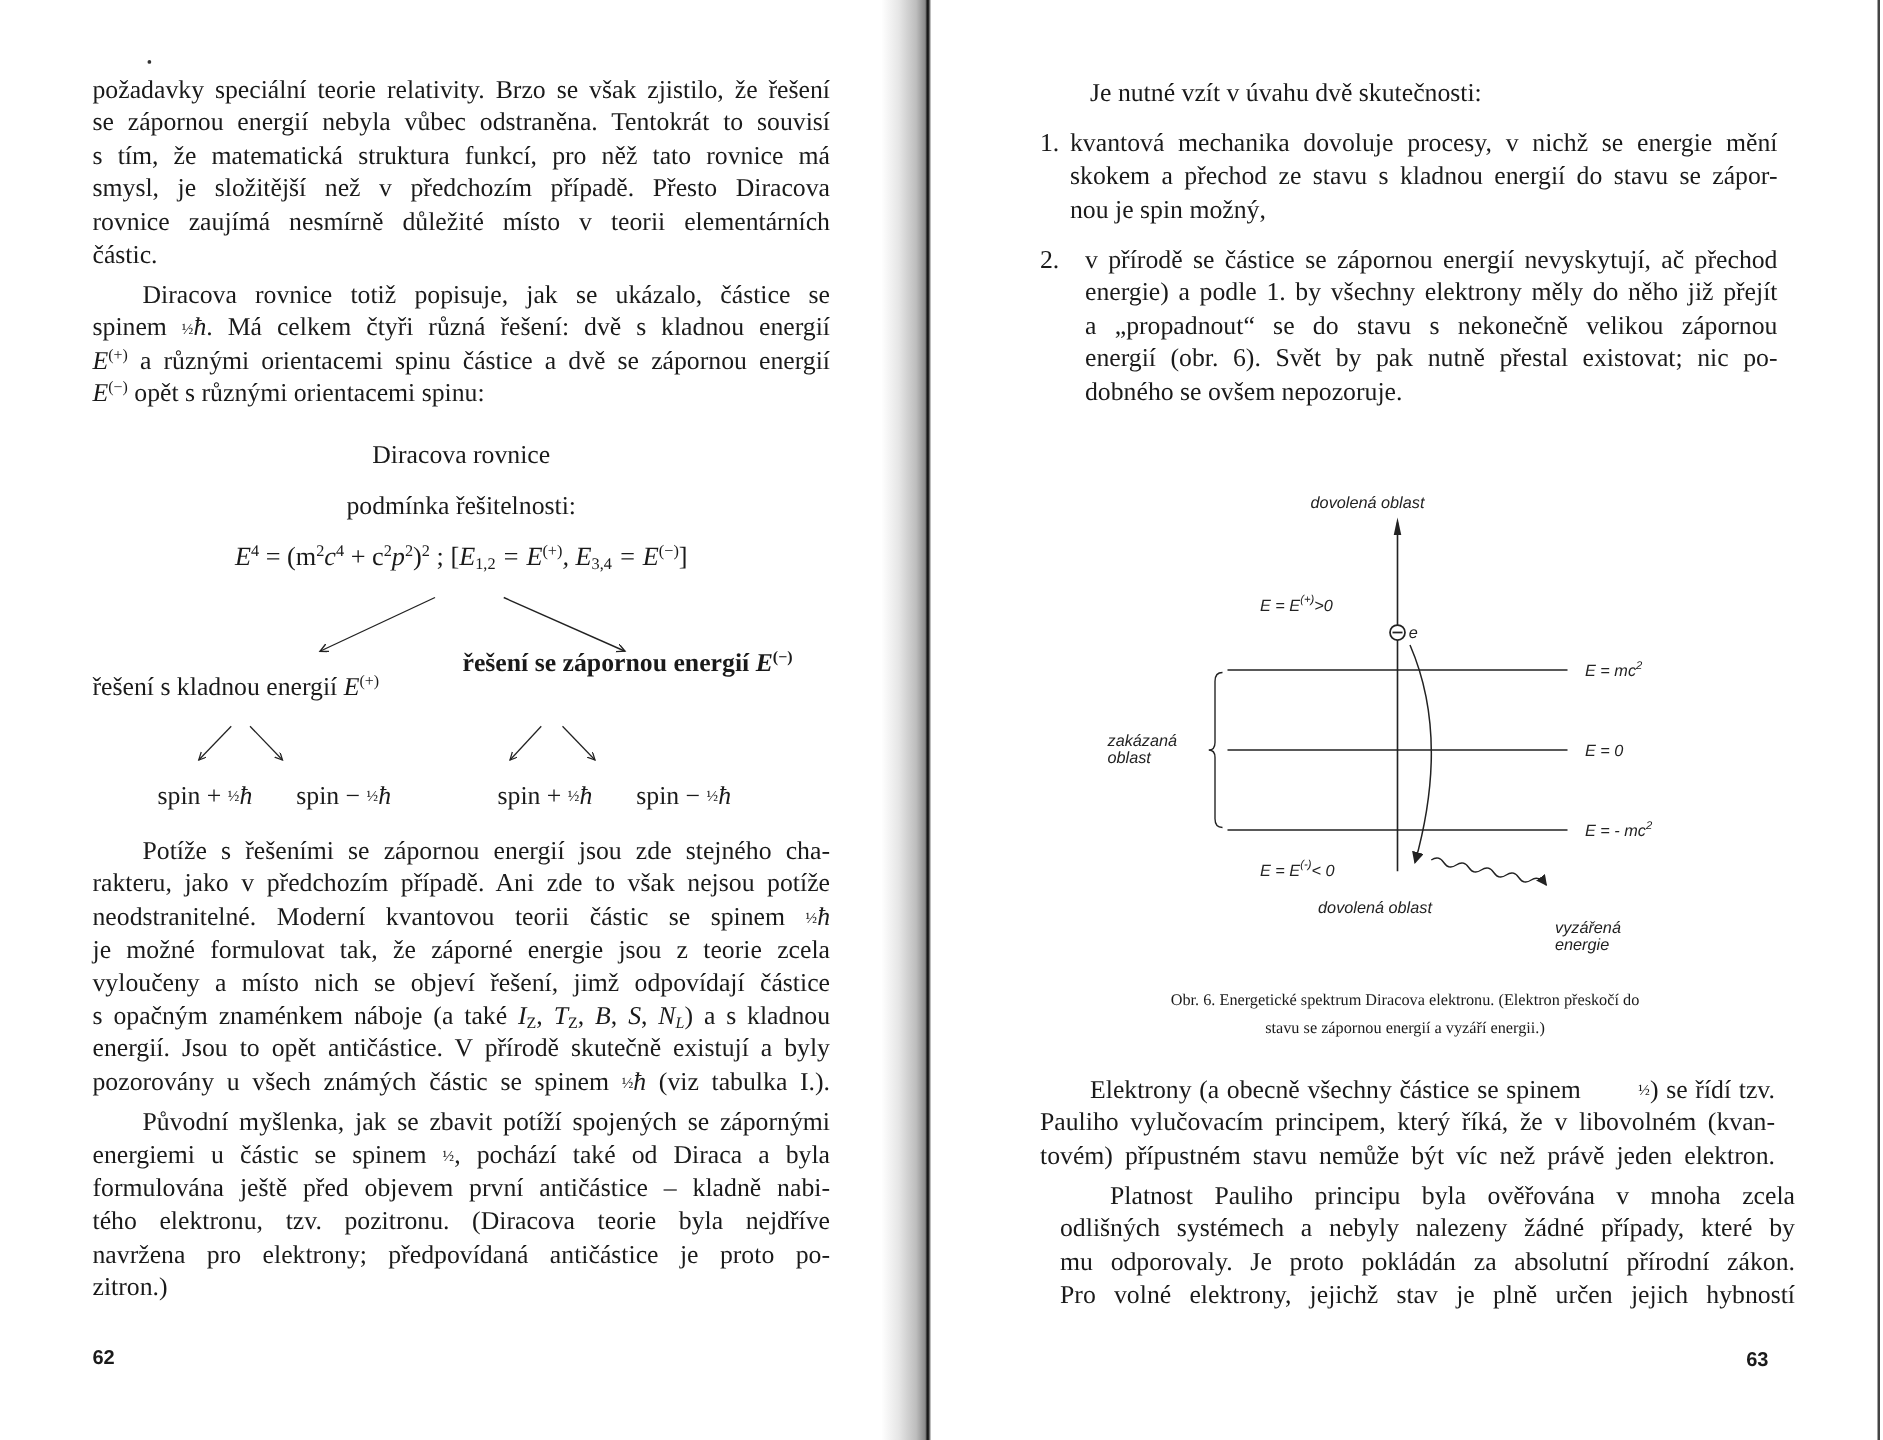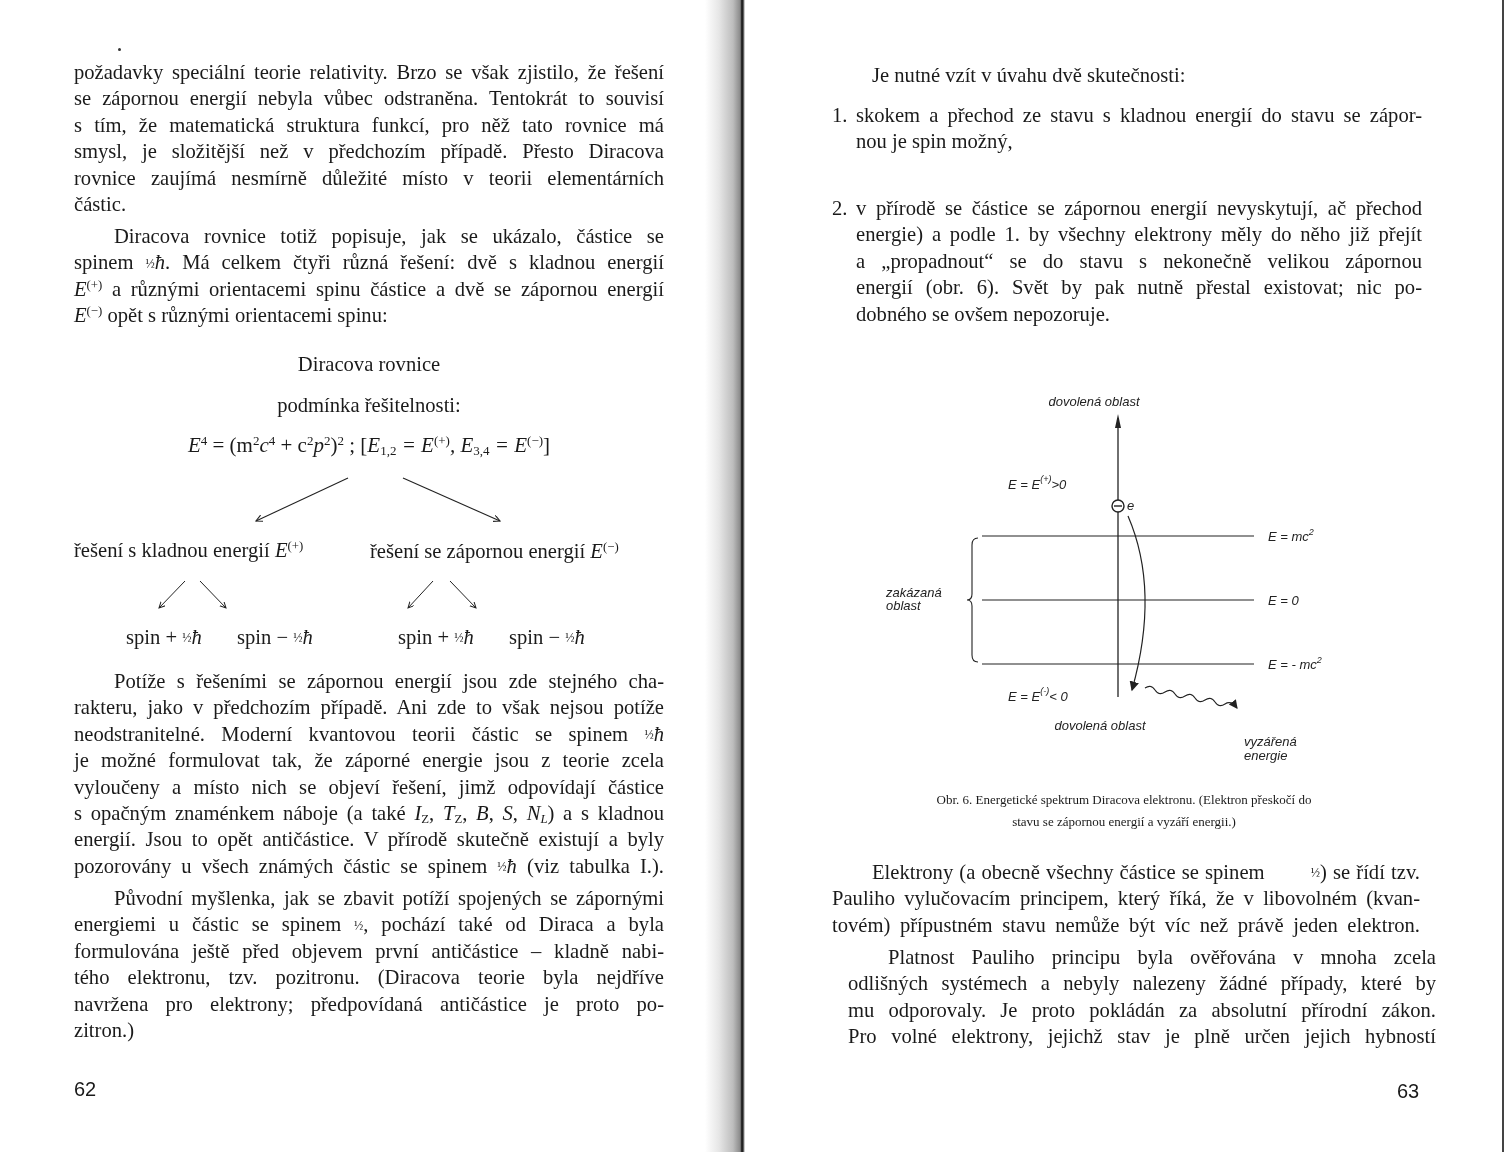--- a/index.html
+++ b/index.html
@@ -14,21 +14,21 @@
   .text { position:absolute; font-size:20.6px; line-height:26.4px; text-align:justify; }
   .line { display:block; height:26.4px; white-space:nowrap; text-align-last:justify; text-align:justify; }
   .line.last { text-align-last:left; }
   .indent { text-indent:40px; }
   .center { text-align:center; }
   .eq { font-size:21px; }
   i.m { font-style:italic; }
   sup { font-size:62%; vertical-align:0.55em; line-height:0; }
   sub { font-size:62%; vertical-align:-0.25em; line-height:0; }
   .frac { font-size:60%; display:inline-block; vertical-align:0.15em; }
-  .pagenum { position:absolute; font-family:"Liberation Sans", sans-serif; font-weight:normal; font-size:20px; }
+  .pagenum { position:absolute; font-family:"Liberation Sans", sans-serif; font-weight:bold; font-size:16px; }
   .li-num { position:absolute; left:0; }
   .diagram-label { font-family:"Liberation Sans", sans-serif; font-style:italic; font-size:13px; fill:#222; }
   .caption { position:absolute; font-size:13px; line-height:22px; text-align:center; }
   svg text { font-family:"Liberation Sans", sans-serif; }
   .dot { position:absolute; left:118px; top:48px; width:3px; height:3px; background:#333; border-radius:50%; }
 </style>
 </head>
 <body>
 
 <div class="page" id="page-left">
@@ -64,21 +64,21 @@
     </defs>
     <line x1="348" y1="478" x2="256" y2="521" stroke="#222" stroke-width="1.1" marker-end="url(#ah)"></line>
     <line x1="403" y1="478" x2="500" y2="521" stroke="#222" stroke-width="1.1" marker-end="url(#ah)"></line>
     <line x1="185" y1="581" x2="159" y2="608" stroke="#222" stroke-width="1" marker-end="url(#ah)"></line>
     <line x1="200" y1="581" x2="226" y2="608" stroke="#222" stroke-width="1" marker-end="url(#ah)"></line>
     <line x1="433" y1="581" x2="408" y2="608" stroke="#222" stroke-width="1" marker-end="url(#ah)"></line>
     <line x1="450" y1="581" x2="476" y2="608" stroke="#222" stroke-width="1" marker-end="url(#ah)"></line>
   </svg>
 
   <div class="text" style="left:74px; top:537px; width:300px; white-space:nowrap;"><span>řešení s kladnou energií </span><i class="m">E</i><sup>(+)</sup></div>
-  <div class="text" style="left:370px; top:538px; width:300px; white-space:nowrap;"><span>řešení se zápornou energií </span><i class="m">E</i><sup>(−)</sup></div>
+  <div class="text" style="left:370px; top:518px; width:300px; white-space:nowrap;font-weight:bold;"><span>řešení se zápornou energií </span><i class="m">E</i><sup>(−)</sup></div>
 
   <div class="text" style="left:126px; top:624px; white-space:nowrap;"><span>spin + </span><span class="frac">½</span><i class="m">ħ</i></div>
   <div class="text" style="left:237px; top:624px; white-space:nowrap;"><span>spin − </span><span class="frac">½</span><i class="m">ħ</i></div>
   <div class="text" style="left:398px; top:624px; white-space:nowrap;"><span>spin + </span><span class="frac">½</span><i class="m">ħ</i></div>
   <div class="text" style="left:509px; top:624px; white-space:nowrap;"><span>spin − </span><span class="frac">½</span><i class="m">ħ</i></div>
 
   <div class="text" style="left:74px; top:668px; width:590px;">
     <span class="line indent">Potíže s řešeními se zápornou energií jsou zde stejného cha-</span>
     <span class="line">rakteru, jako v předchozím případě. Ani zde to však nejsou potíže</span>
     <span class="line"><span>neodstranitelné. Moderní kvantovou teorii částic se spinem </span><span class="frac">½</span><i class="m">ħ</i></span>
@@ -102,28 +102,29 @@
 </div>
 
 <div class="gutter"></div>
 
 <div class="page" id="page-right">
   <div class="text" style="left:128px; top:62px; width:600px;">Je nutné vzít v úvahu dvě skutečnosti:</div>
 
   <div class="text" style="left:88px; top:102px; width:590px;">
     <span class="li-num" style="left:0;">1.</span>
     <div style="margin-left:24px;">
+      <span class="line">kvantová mechanika dovoluje procesy, v nichž se energie mění</span>
       <span class="line">skokem a přechod ze stavu s kladnou energií do stavu se zápor-</span>
       <span class="line last">nou je spin možný,</span>
     </div>
   </div>
 
   <div class="text" style="left:88px; top:195px; width:590px;">
     <span class="li-num" style="left:0;">2.</span>
-    <div style="margin-left:24px;">
+    <div style="margin-left:36px;">
       <span class="line">v přírodě se částice se zápornou energií nevyskytují, ač přechod</span>
       <span class="line">energie) a podle 1. by všechny elektrony měly do něho již přejít</span>
       <span class="line">a „propadnout“ se do stavu s nekonečně velikou zápornou</span>
       <span class="line">energií (obr. 6). Svět by pak nutně přestal existovat; nic po-</span>
       <span class="line last">dobného se ovšem nepozoruje.</span>
     </div>
   </div>
 
   <svg style="position:absolute; left:-744px; top:0;" width="1506" height="800">
     <defs>

